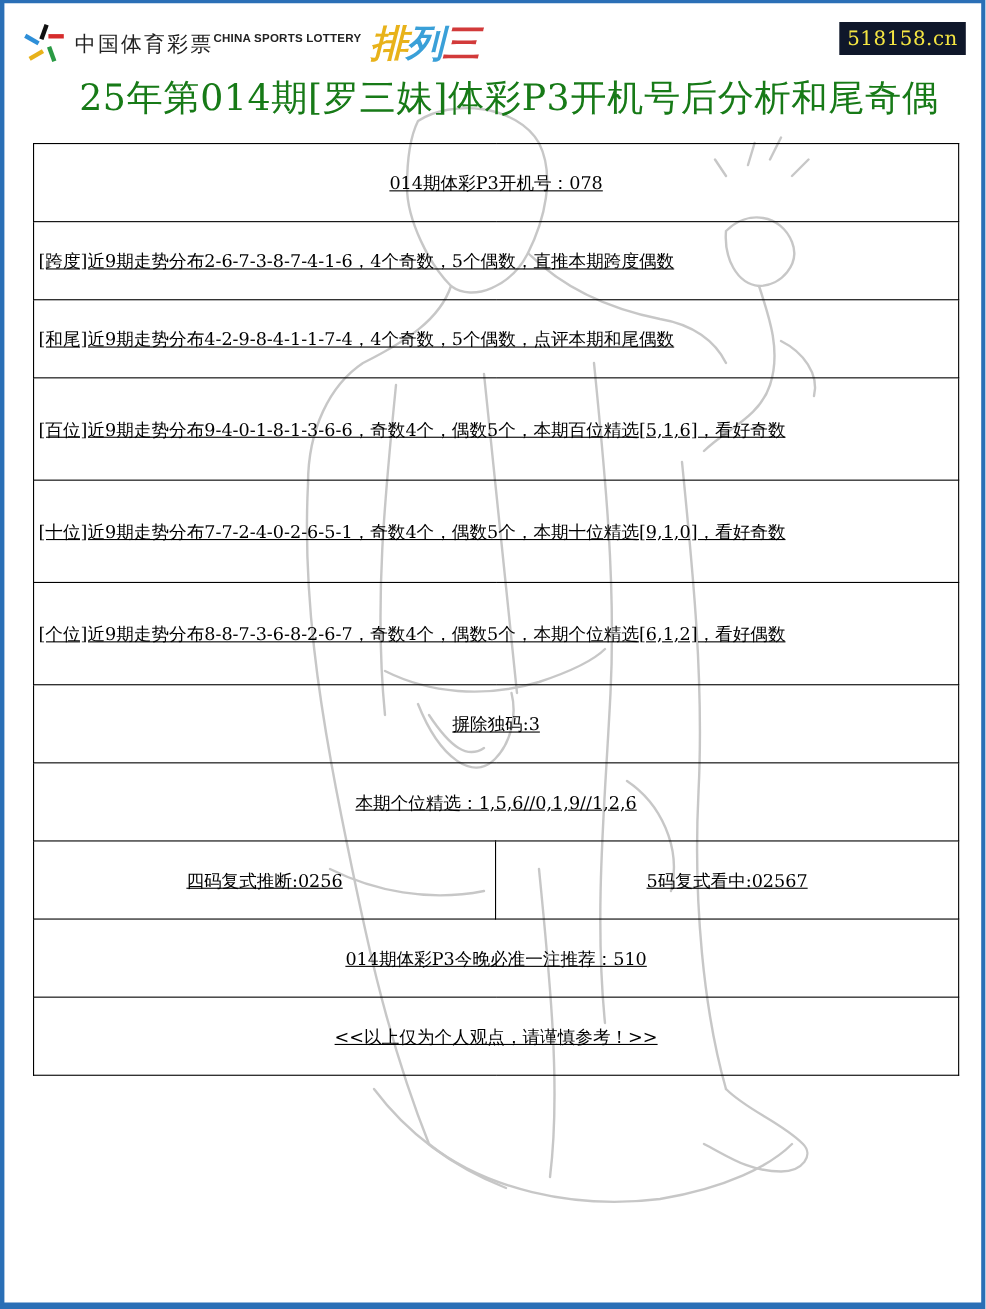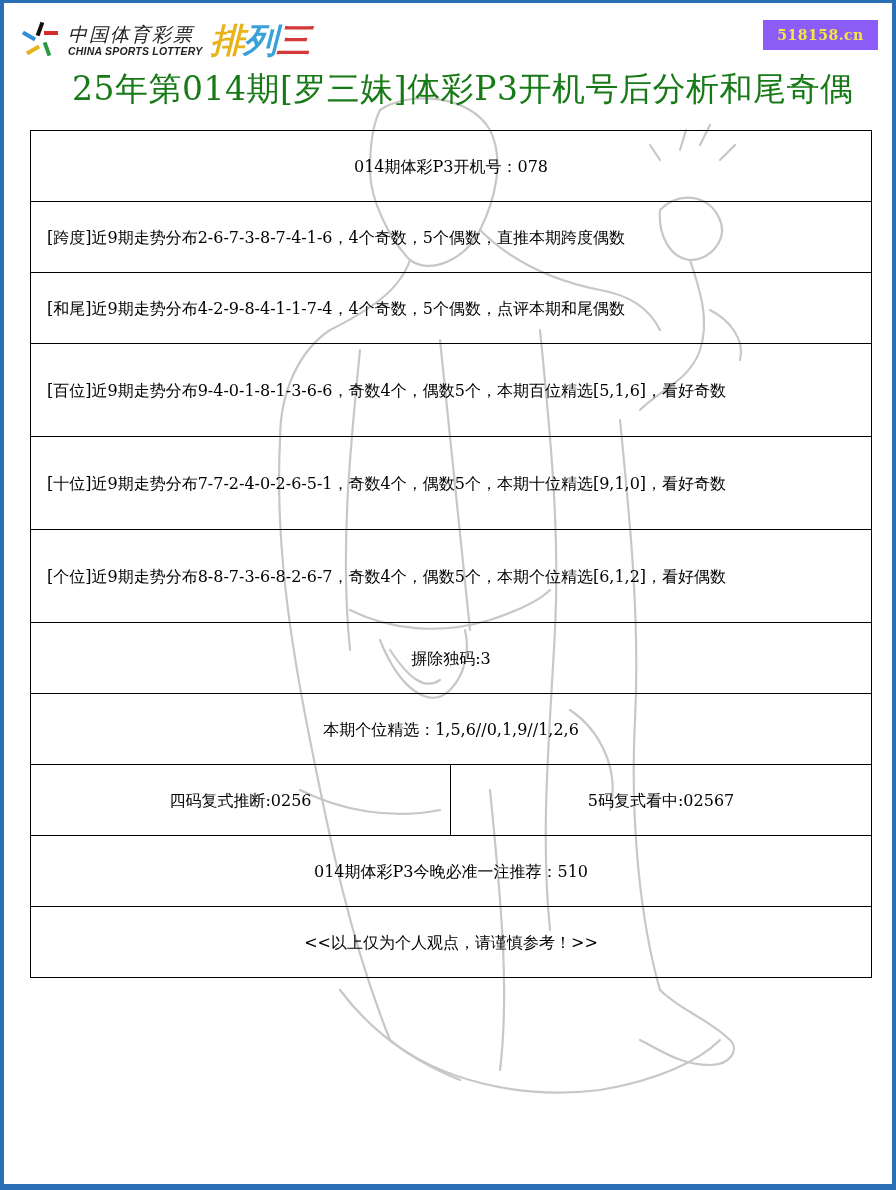--- a/index.html
+++ b/index.html
@@ -17,53 +17,54 @@
   }
   .watermark {
     position: absolute; left: 240px; top: 90px; width: 520px; height: 1080px;
     pointer-events: none; opacity: 0.55;
   }
   .logo {
     position: absolute; left: 18px; top: 18px; height: 44px;
     display: flex; align-items: center;
   }
   .logo-mark { width: 44px; height: 44px; position: relative; }
-  .logo-text { margin-left: 6px; display: flex; flex-direction: column; font-style: italic; }
+  .logo-text { margin-left: 6px; display: flex; flex-direction: row; }
   .logo-cn { font-family: "DejaVu Sans", sans-serif; font-size: 19px; color: #222; letter-spacing: 2px; line-height: 22px; }
   .logo-en { font-family: "Liberation Sans", sans-serif; font-weight: bold; font-size: 10.5px; color: #222; line-height: 12px; letter-spacing: 0.2px; }
   .logo-p3 {
     margin-left: 8px; font-family: "DejaVu Sans", sans-serif; font-weight: bold; font-style: italic;
     font-size: 34px; line-height: 40px; letter-spacing: -1px;
   }
   .logo-p3 .c1 { color: #e8b21a; }
   .logo-p3 .c2 { color: #3aa0d8; }
   .logo-p3 .c3 { color: #d23a3a; }
   .site-badge {
     position: absolute; left: 763px; top: 20px; width: 115px; height: 30px;
-    background: #8b5cf6; color: #f5e642;
-    font-family: "DejaVu Serif", serif; font-weight: bold; font-size: 14px;
+    background: #0f172a; color: #f5e642;
+    font-family: "DejaVu Serif", serif; font-weight: normal; font-size: 18px;
     display: flex; align-items: center; justify-content: center; letter-spacing: 0.5px;
   }
   .title {
     position: absolute; left: 28px; top: 64px; white-space: nowrap;
     color: #177a17; font-family: "DejaVu Serif", serif; font-size: 33px; line-height: 50px;
     letter-spacing: 0.5px;
     margin-left: 44px;
   }
   table.info {
     position: absolute; left: 30px; top: 130px; width: 841px;
     border-collapse: collapse; table-layout: fixed;
     background: transparent;
   }
   table.info td {
     border: 1.5px solid #000;
     font-family: "DejaVu Serif", "Liberation Serif", serif;
     font-size: 16px; color: #000; line-height: 23px;
-    padding: 0 16px; vertical-align: middle;
+    padding: 0 4px; vertical-align: middle;
     background: transparent;
+    text-decoration: underline;
   }
   td.center { text-align: center; }
   td.left { text-align: left; }
   tr.h72 td { height: 70px; }
   tr.h94 td { height: 92px; }
 </style>
 </head>
 <body>
 
 <div class="frame"></div>

